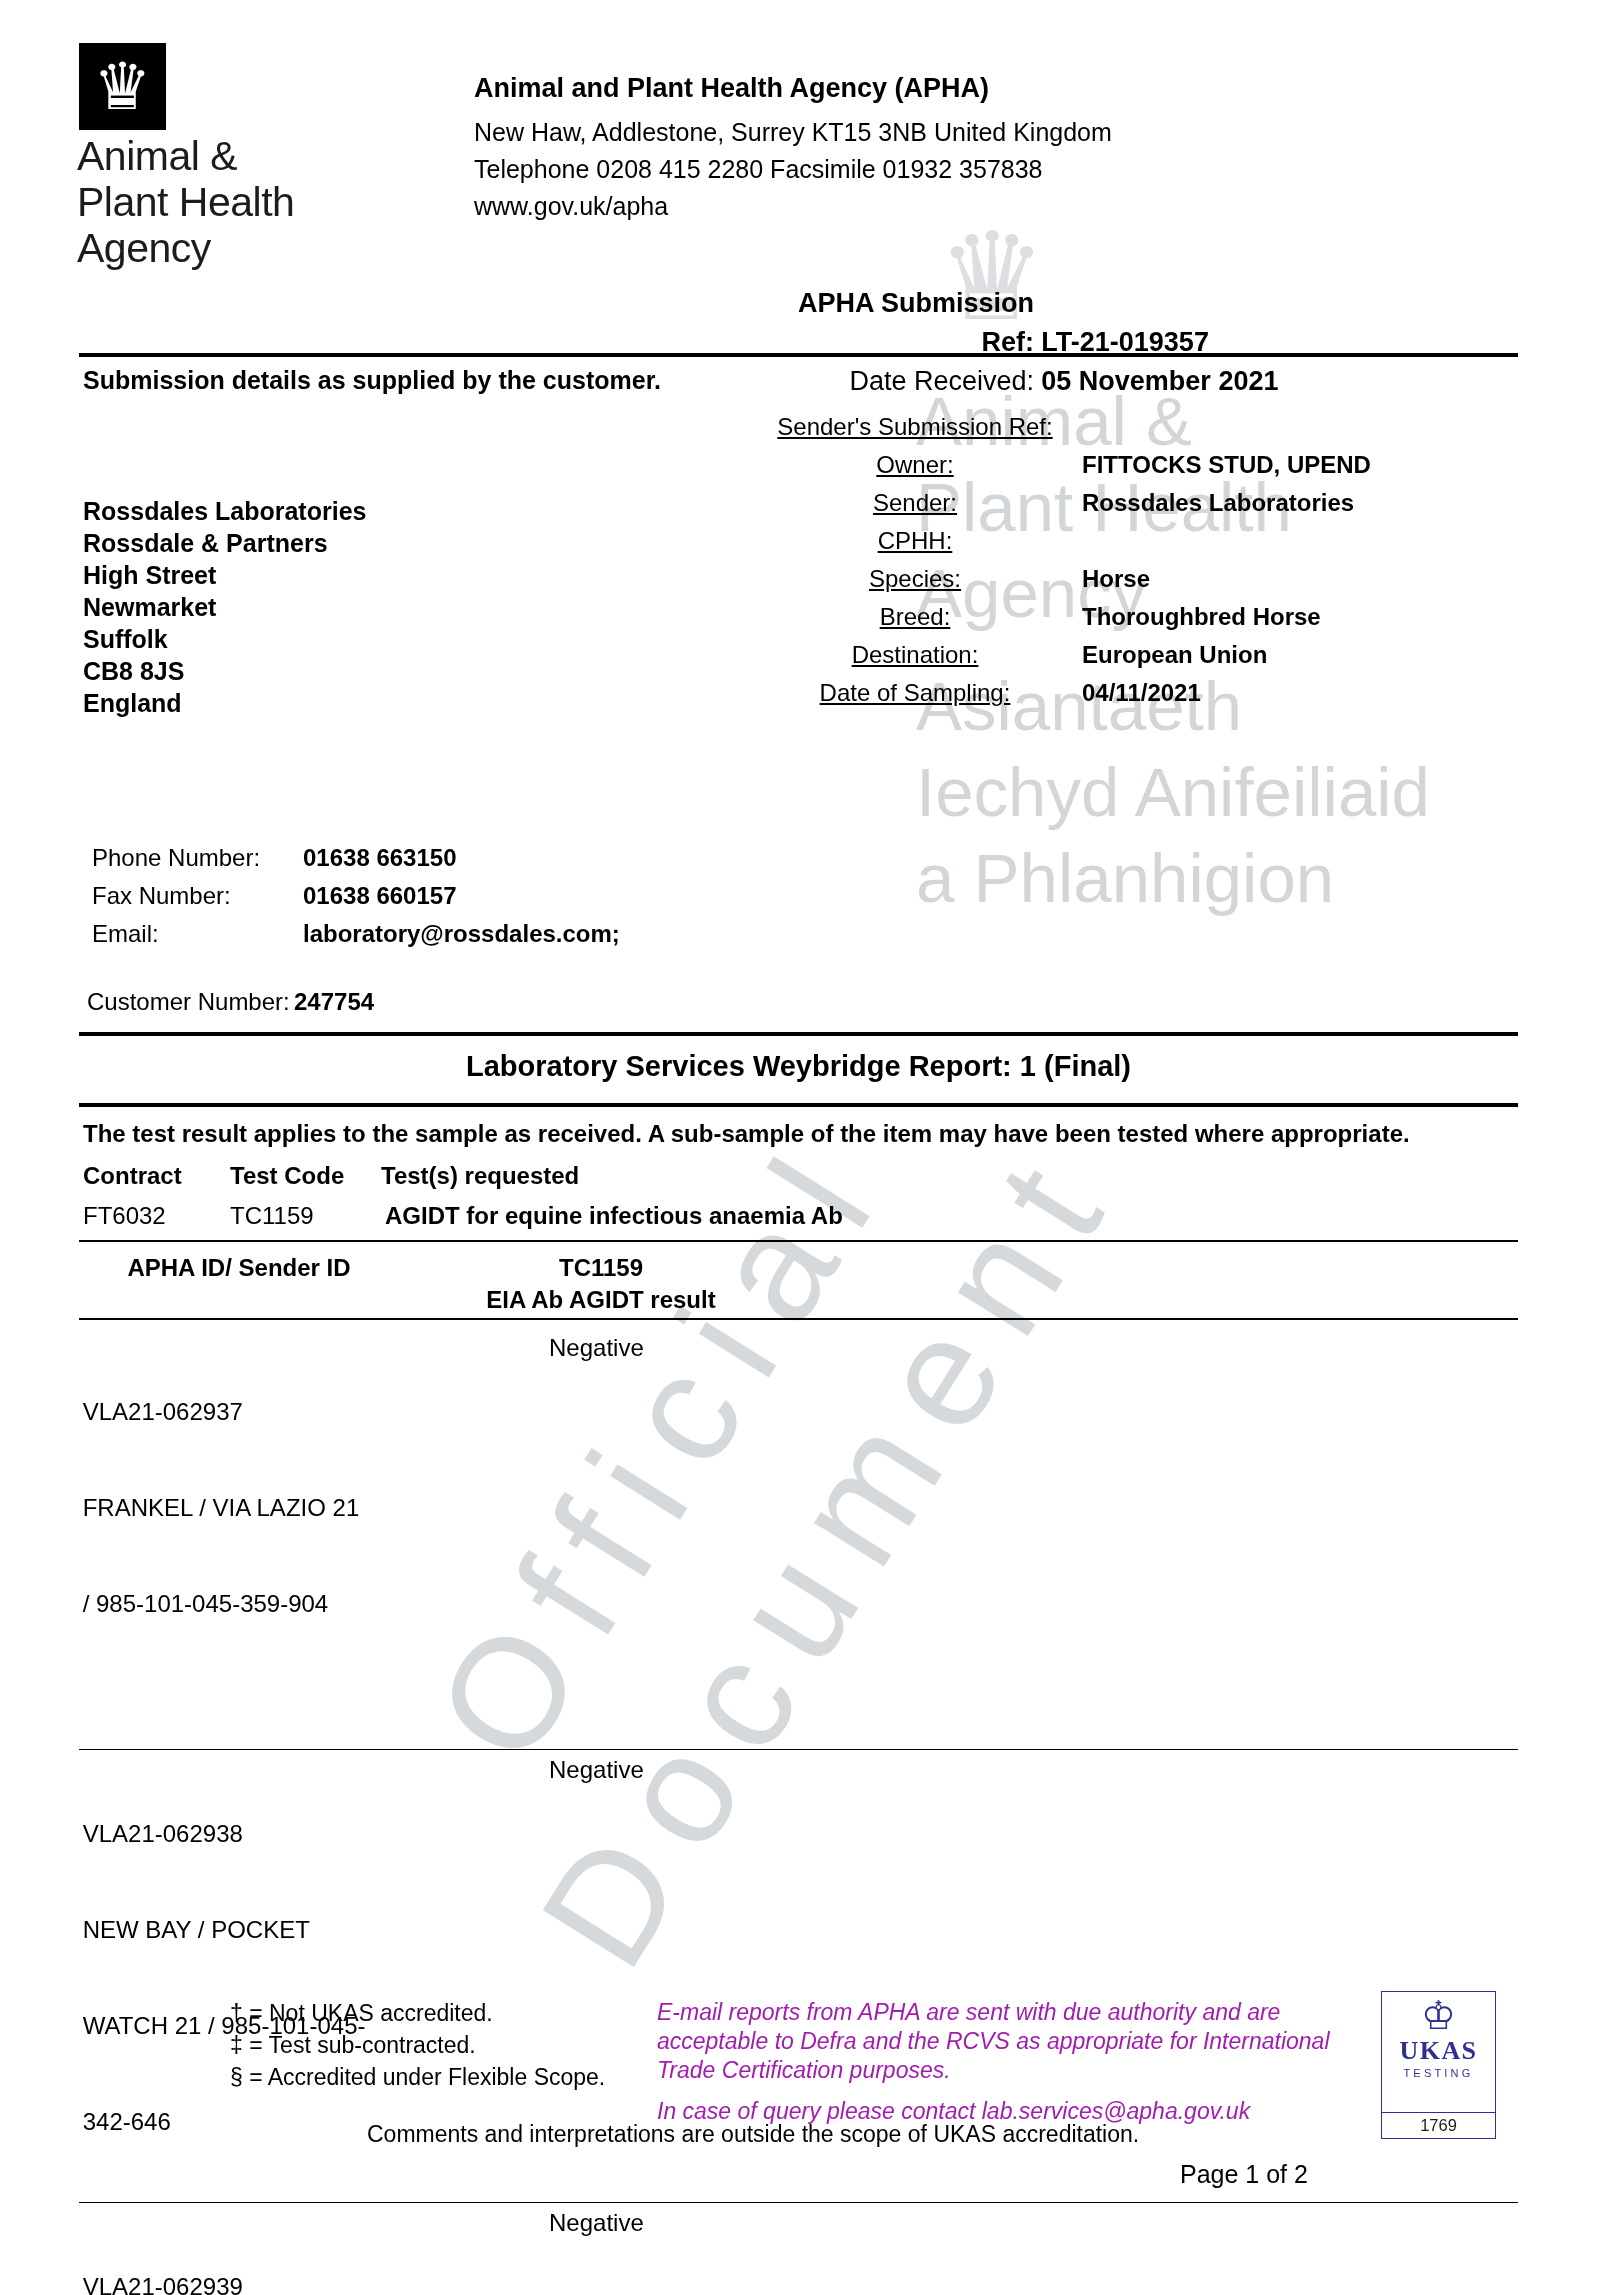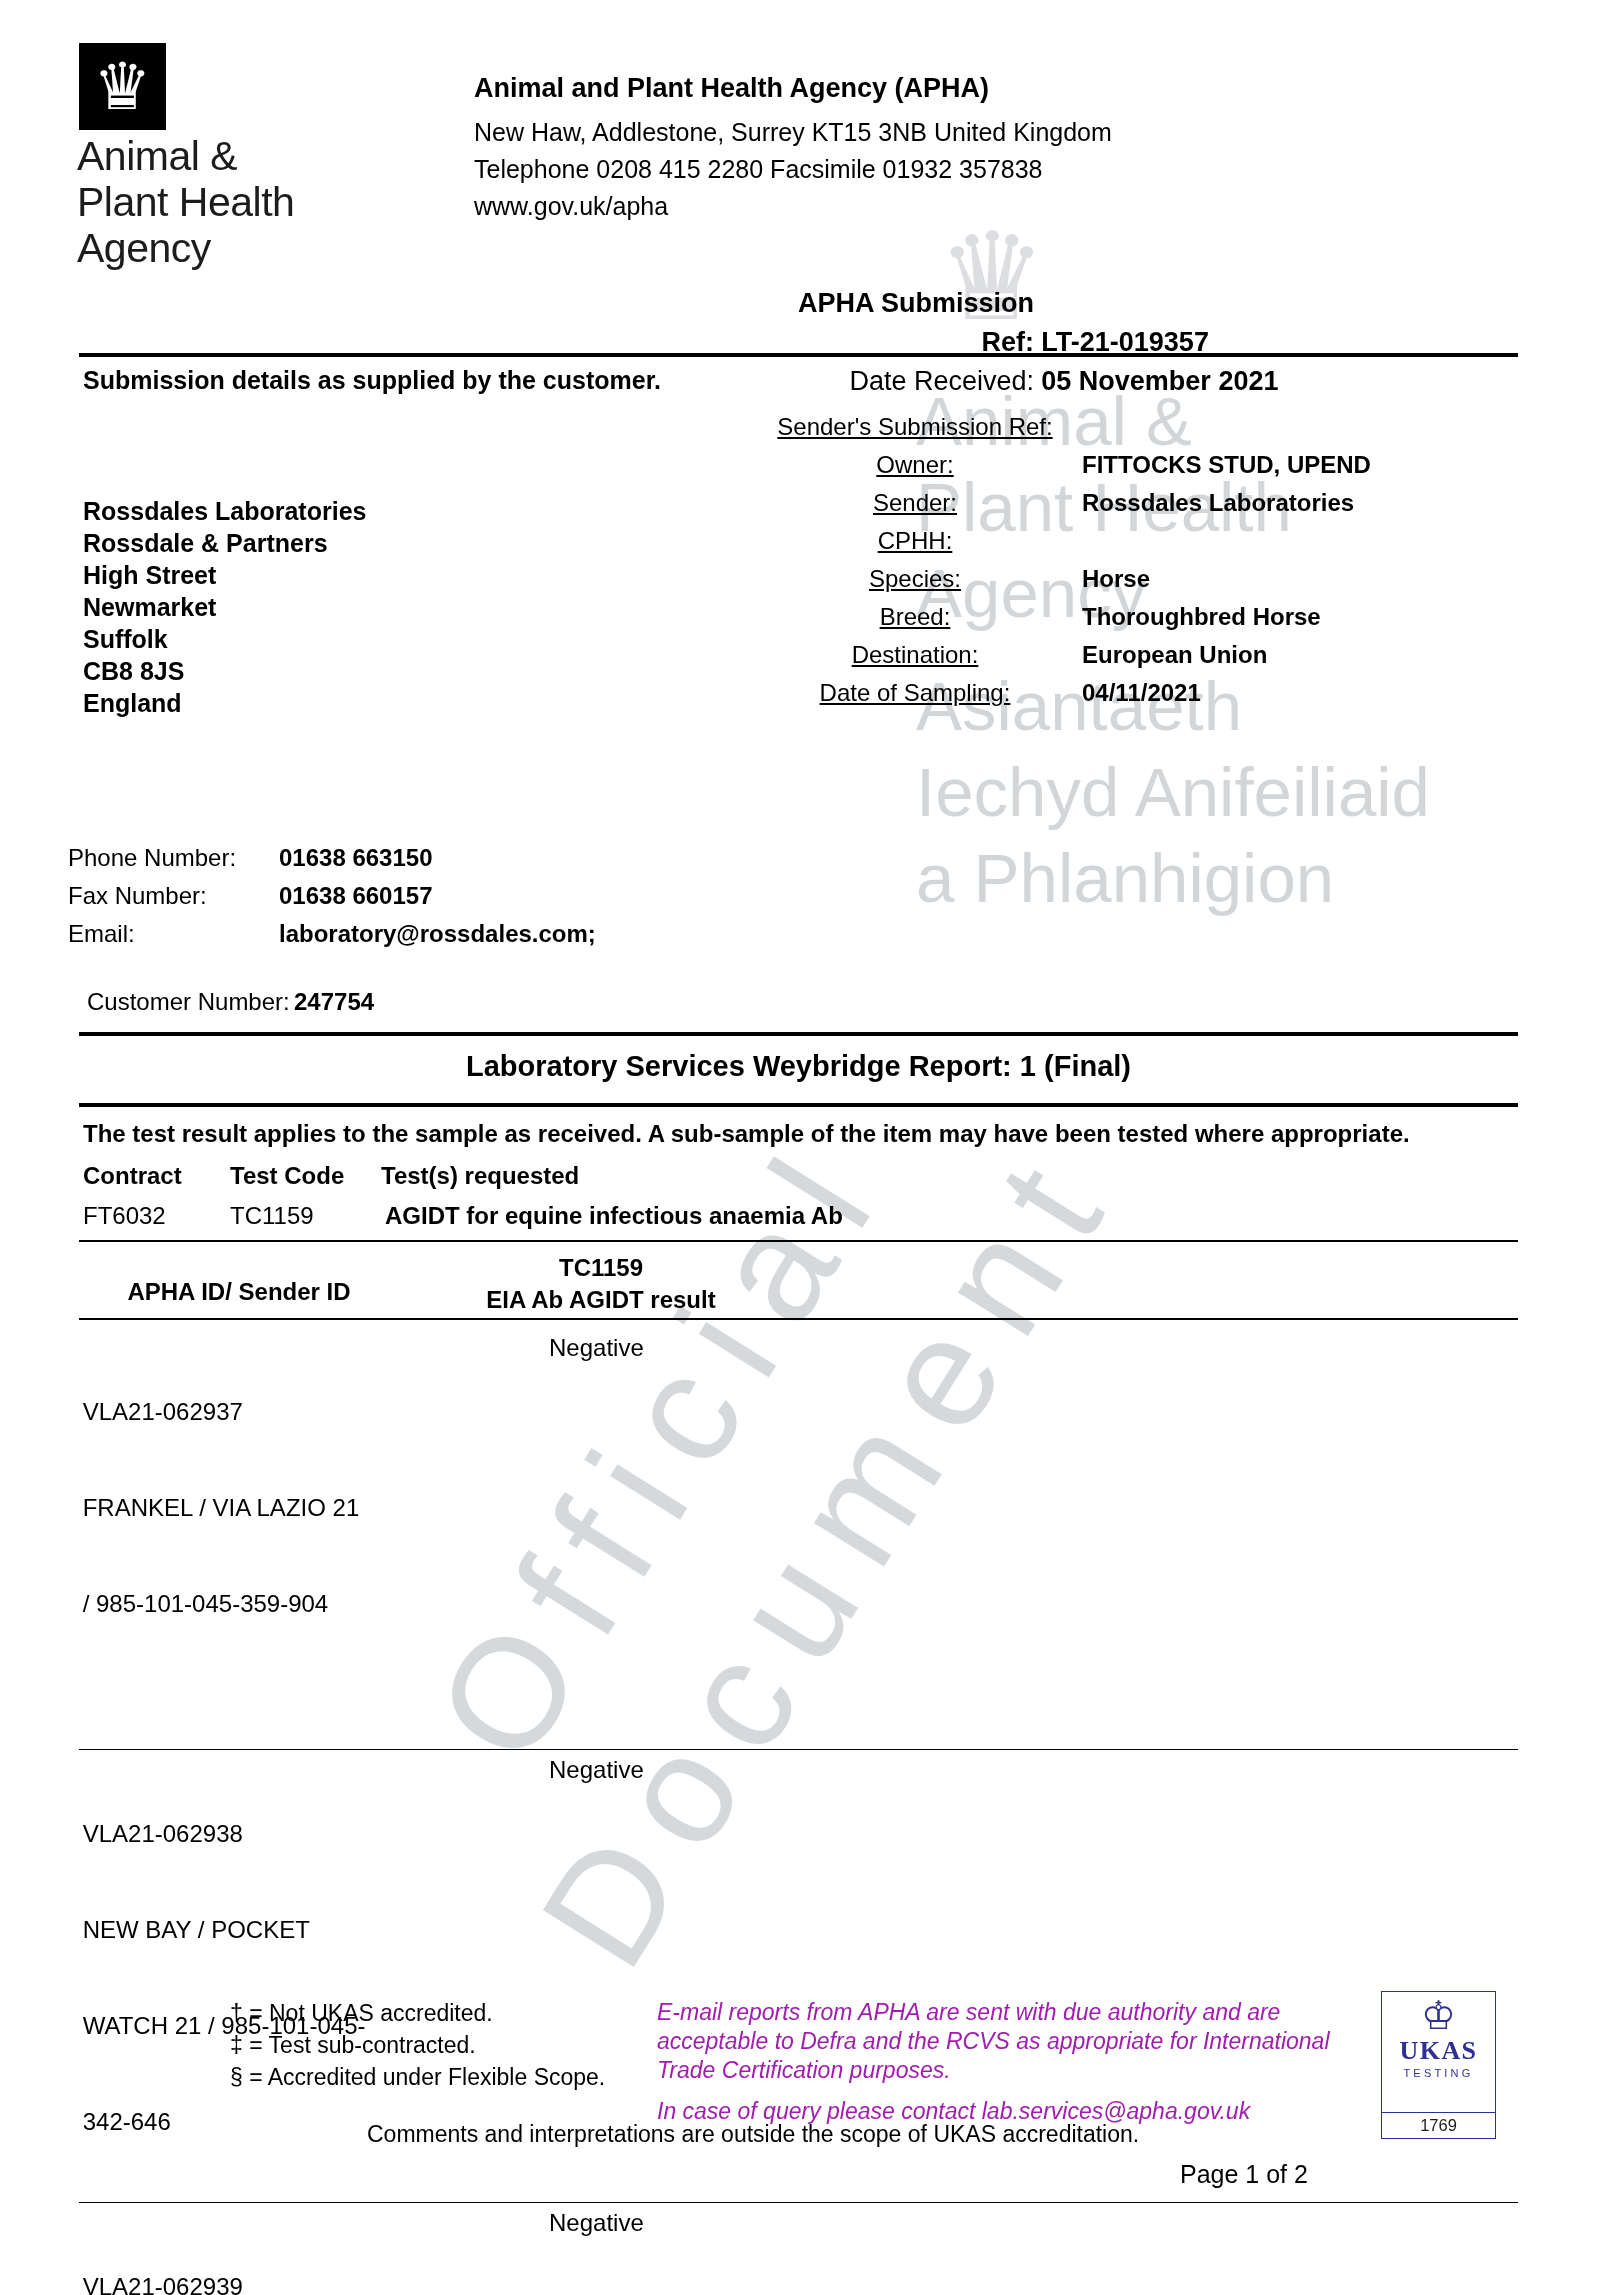--- a/index.html
+++ b/index.html
@@ -41,38 +41,38 @@
   .submission-heading { left: 83px; top: 366px; font-size: 25px; font-weight: bold; }
 
   
   .customer-address { left: 83px; top: 495px; font-size: 25px; line-height: 32px; font-weight: bold; }
 
   .details-grid { left: 768px; top: 408px; font-size: 24px; }
   .drow { display: flex; line-height: 38px; }
   .dlab { width: 294px; text-align: center; text-decoration: underline; }
   .dval { margin-left: 20px; font-weight: bold; white-space: nowrap; }
 
-  .contact { left: 68px; top: 839px; font-size: 24px; line-height: 38px; }
+  .contact { left: 92px; top: 839px; font-size: 24px; line-height: 38px; }
   .clab { display: inline-block; width: 211px; }
   .cval { font-weight: bold; }
 
   .customer-number { left: 87px; top: 988px; font-size: 24px; }
   .cnlab { display: inline-block; width: 207px; }
 
   
   .report-title { left: 79px; top: 1050px; width: 1439px; text-align: center; font-size: 29px; font-weight: bold; }
   .disclaimer { left: 83px; top: 1120px; font-size: 24px; font-weight: bold; }
 
   .th { top: 1162px; font-size: 24px; font-weight: bold; }
   #th1 { left: 83px; } #th2 { left: 230px; } #th3 { left: 381px; }
   .tv { top: 1202px; font-size: 24px; }
   #tv1 { left: 83px; } #tv2 { left: 230px; } #tv3 { left: 385px; font-weight: bold; }
 
   .res-head { top: 1252px; font-size: 24px; font-weight: bold; line-height: 32px; text-align: center; }
-  #rh1 { left: 83px; width: 312px; margin-top: 24px; }
+  #rh1 { left: 83px; width: 312px; }
   #rh2 { left: 468px; width: 266px; }
 
   .results { left: 79px; top: 1320px; width: 1439px; border-bottom: 4.1px solid #000; }
   .rrow { display: grid; grid-template-columns: 470px 1fr; padding: 3.7px 0 0.9px; border-bottom: 1.8px solid #000; }
   .rrow.first { padding-top: 12px; }
   .rid  { padding-left: 3.7px; font-size: 24px; line-height: 32px; white-space: pre-wrap; }
   .rneg { font-size: 24px; line-height: 32px; }
 
   
   .legend { left: 230px; top: 1997px; font-size: 23px; line-height: 32px; }

